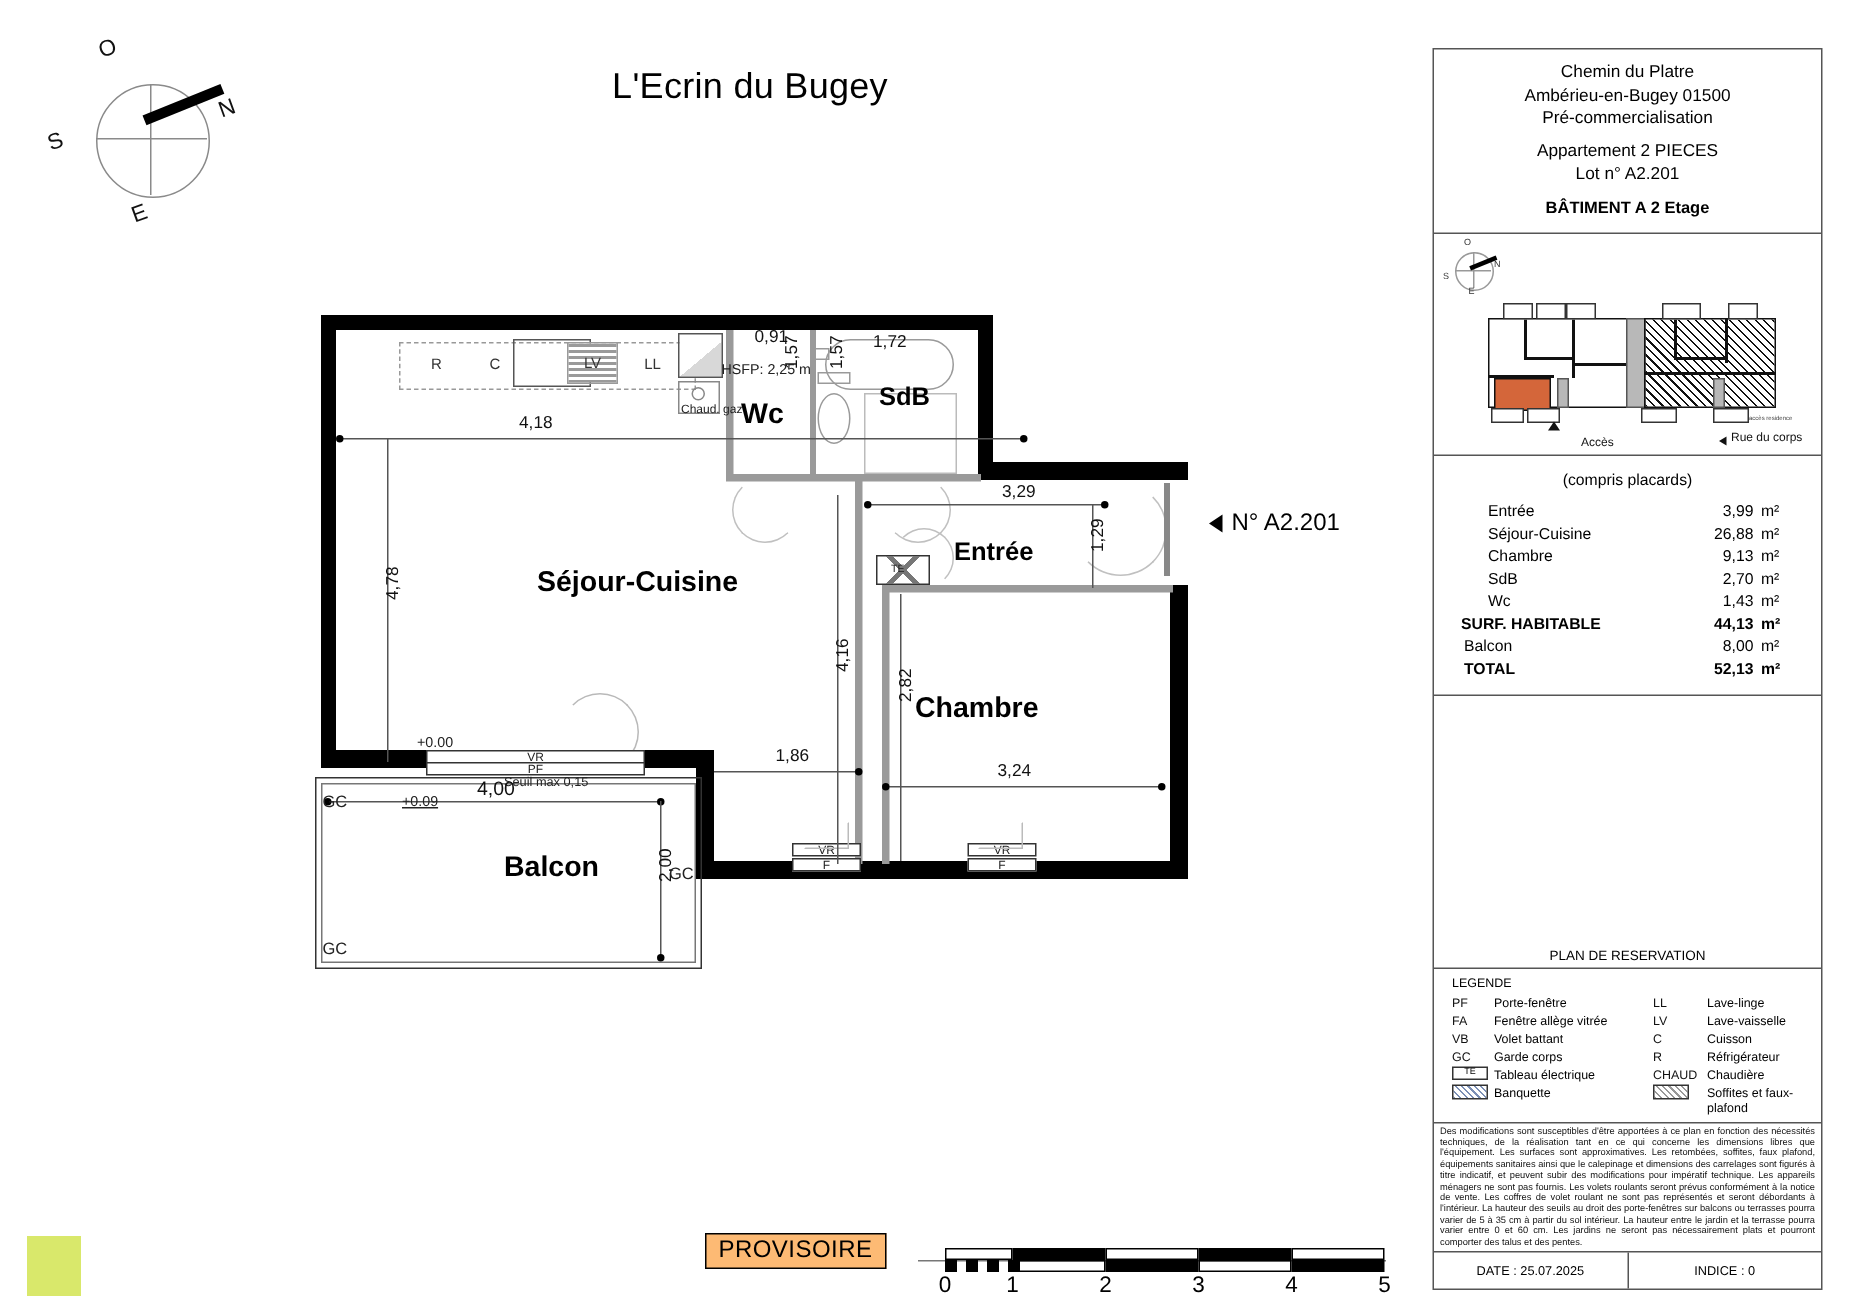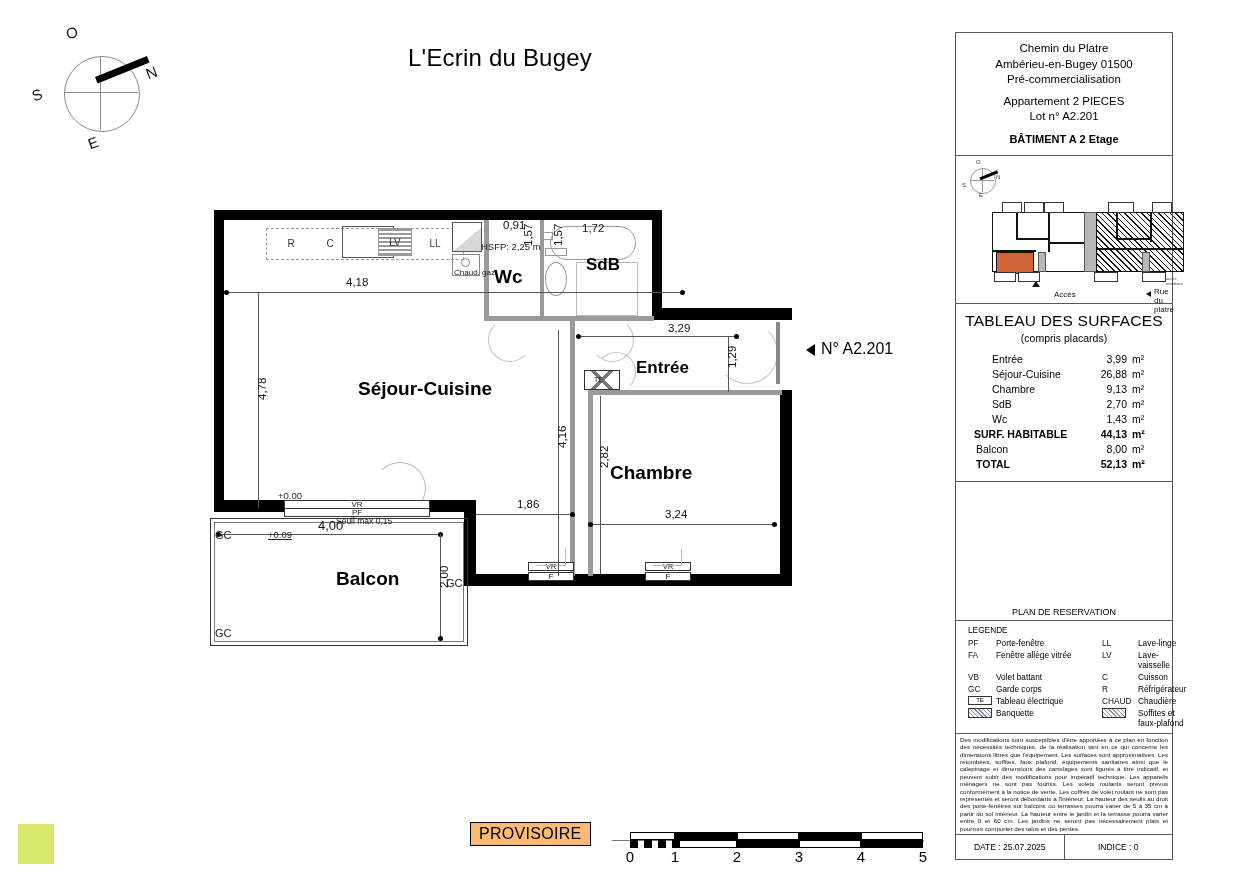--- a/index.html
+++ b/index.html
@@ -62,21 +62,21 @@
   #scalebar .seg{position:absolute;}
   #scalebar .tick{position:absolute;top:30px;font-size:15px;color:#000;transform:translateX(-50%);}
 
   
   #logo{left:18px;top:822px;width:160px;height:46px;}
   #logo .sq{position:absolute;left:0;top:2px;width:36px;height:40px;background:#d9e86b;}
   #logo .txt{position:absolute;left:12px;top:8px;font-size:25px;font-weight:bold;color:#131a35;letter-spacing:-.4px;}
   #logo .txt .big{font-size:29px;}
 
   
-  #panel{left:955px;top:32px;width:218px;height:828px;border:1px solid #555;background:#fff;box-sizing:border-box;
+  #panel{left:955px;top:32px;width:260px;height:828px;border:1px solid #555;background:#fff;box-sizing:border-box;
          display:flex;flex-direction:column;}
   .pbox{border-bottom:1px solid #555;box-sizing:border-box;}
   #hdr{padding:8px 6px 8px;text-align:center;}
   #hdr .l{font-size:11.5px;line-height:15.5px;}
   #hdr .l.sp{margin-top:6px;}
   #hdr .l.b{font-weight:bold;font-size:11px;margin-top:7px;}
 
   
   #siteplan{height:148px;position:relative;}
   #siteplan .mini-compass{position:absolute;left:6px;top:4px;width:40px;height:40px;}
@@ -352,26 +352,25 @@
     <div class="nub" style="left:88px;top:46px;width:20px;height:11px;"></div>
     <div class="nub" style="left:152px;top:46px;width:26px;height:11px;"></div>
     <div class="nub" style="left:196px;top:46px;width:20px;height:11px;"></div>
     <div class="nub" style="left:38px;top:116px;width:22px;height:10px;"></div>
     <div class="nub" style="left:62px;top:116px;width:22px;height:10px;"></div>
     <div class="nub" style="left:138px;top:116px;width:24px;height:10px;"></div>
     <div class="nub" style="left:186px;top:116px;width:24px;height:10px;"></div>
     <div class="tri-up" style="left:76px;top:125px;"></div>
     <div class="lbl" style="left:66px;top:134px;margin-left:32px;">Accès</div>
     <div class="arr" style="left:190px;top:135px;"></div>
-    <div class="lbl" style="left:198px;top:131px;">Rue du platre</div>
+    <div class="lbl" style="left:198px;top:131px;">Rue du corps</div>
     <div class="xs" style="left:210px;top:120px;">accès residence</div>
   </div>
 
   <div class="pbox" id="surfaces">
-    <div class="t">TABLEAU DES SURFACES</div>
     <div class="s">(compris placards)</div>
     <table>
         <tbody>
       <tr>
         <td class="n">Entrée</td>
         <td class="v">3,99</td>
         <td class="u">m²</td>
           </tr>
       <tr>
         <td class="n">Séjour-Cuisine</td>

